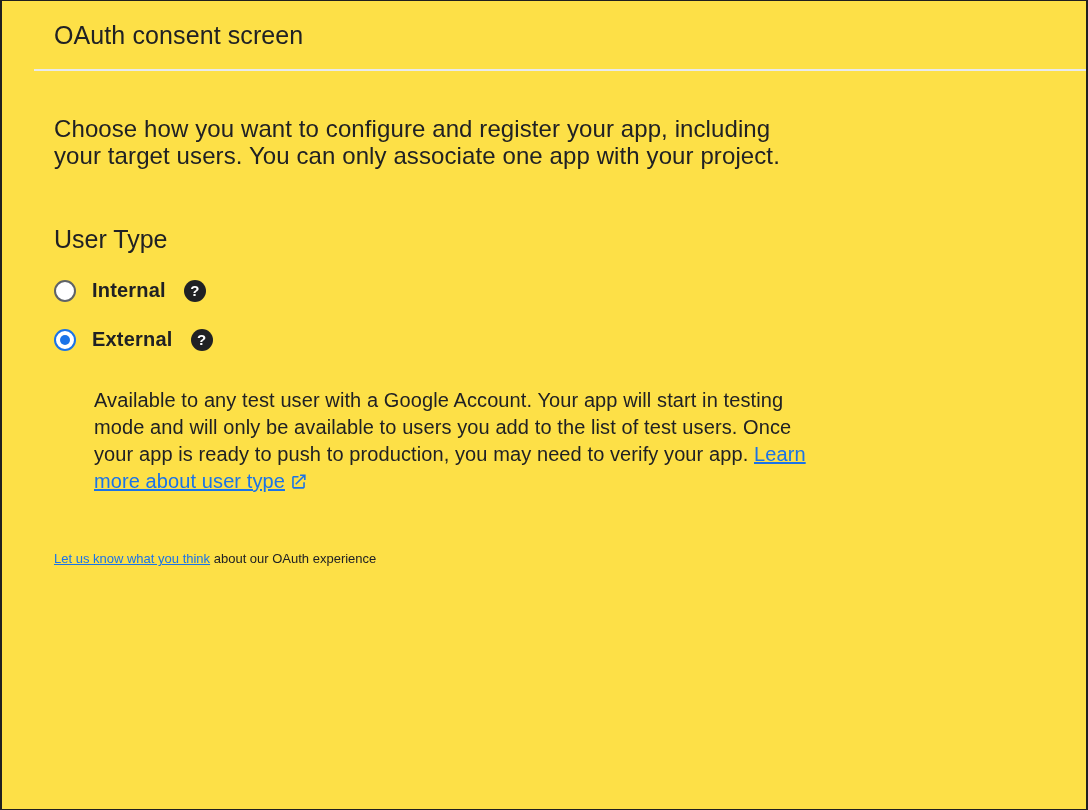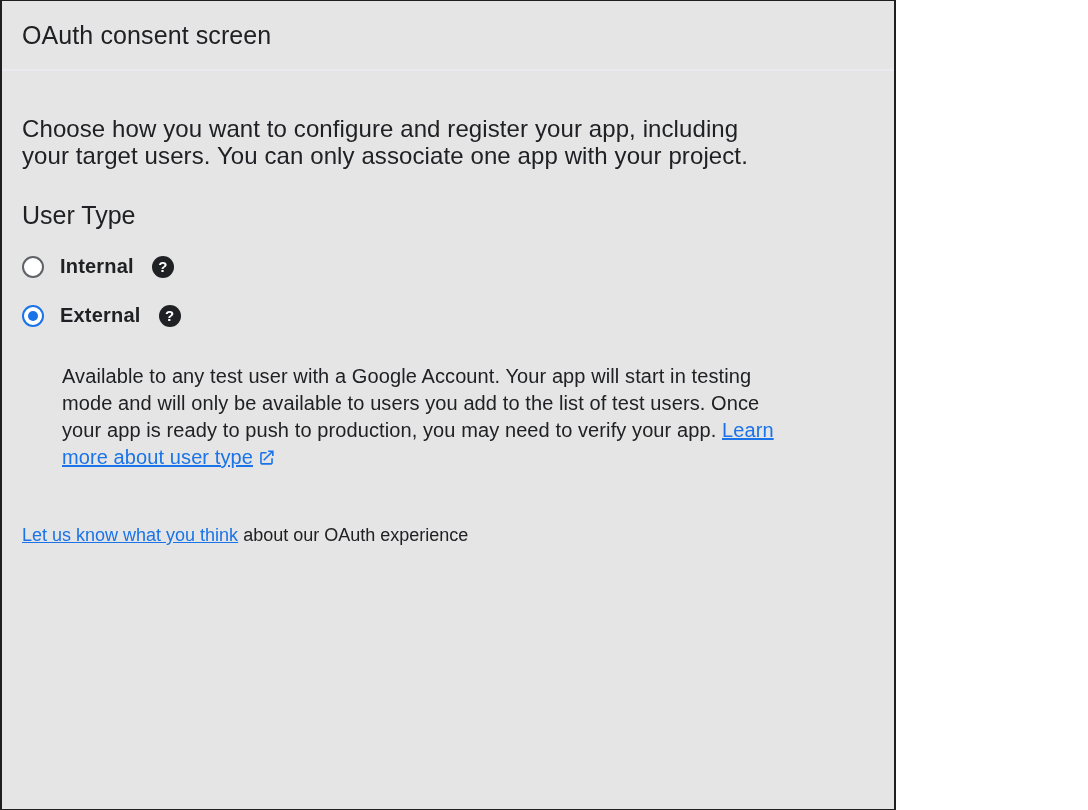--- a/index.html
+++ b/index.html
@@ -2,42 +2,43 @@
 <html><head>
 <meta charset="utf-8">
 <style>
   html,body { margin:0; padding:0; background:#ffffff; }
   body {
     font-family: "Liberation Sans", sans-serif;
     color:#202124;
     -webkit-font-smoothing:antialiased;
   }
   .frame {
-    width:896px; height:810px;
+    width:1088px; height:810px;
     box-sizing:border-box;
     border:2px solid #1f1f1f;
     border-top-width:1px; border-bottom-width:1px;
-    background:#e5e5e5;
+    background:#fde047;
     overflow:hidden;
+    padding-left:32px;
   }
   header { padding:17px 20px 0 20px; }
   .page-title {
     margin:0;
     font-size:25px; font-weight:400; line-height:34px;
     color:#202124; letter-spacing:0.1px;
   }
   .divider { height:0; border-bottom:2px solid #e8eaed; margin-top:17px; }
   main { padding:0 20px; }
   .intro {
     margin:44px 0 0 0;
     font-size:24px; line-height:27px;
     max-width:758px; letter-spacing:0.1px;
   }
   .section-heading {
-    margin:32px 0 0 0;
+    margin:56px 0 0 0;
     font-size:25px; font-weight:400; line-height:28px;
   }
   .option-row {
     margin-top:26px;
     display:flex; align-items:center;
     width:-moz-fit-content; width:fit-content;
     cursor:pointer;
   }
   .radio {
     width:18px; height:18px;
@@ -79,21 +80,21 @@
     background:#1a73e8; color:#ffffff;
     border:none; border-radius:6px;
     height:46px; padding:0 26px;
     font-family:"Liberation Sans", sans-serif;
     font-size:17px; font-weight:700; letter-spacing:0.6px;
     cursor:pointer;
     box-shadow:0 1px 2px rgba(60,64,67,.3);
   }
   footer {
     margin-top:52px; padding:0 20px;
-    font-size:18px; line-height:24px; color:#202124;
+    font-size:13px; line-height:24px; color:#202124;
   }
 </style>
 </head>
 <body>
 
 <div class="frame">
 
   <header>
     <h1 class="page-title">OAuth consent screen</h1>
   </header>

